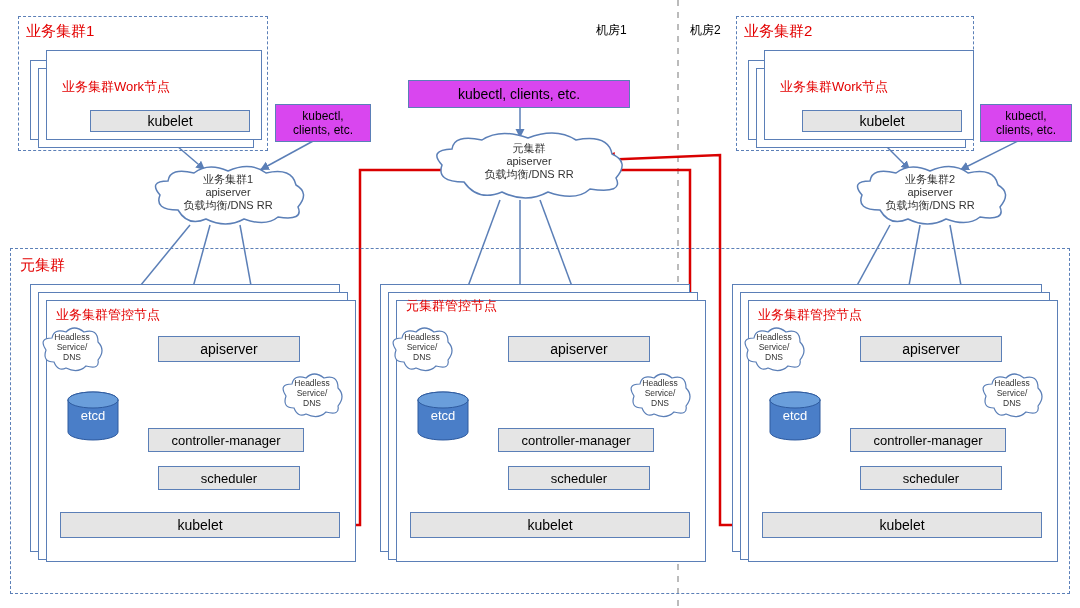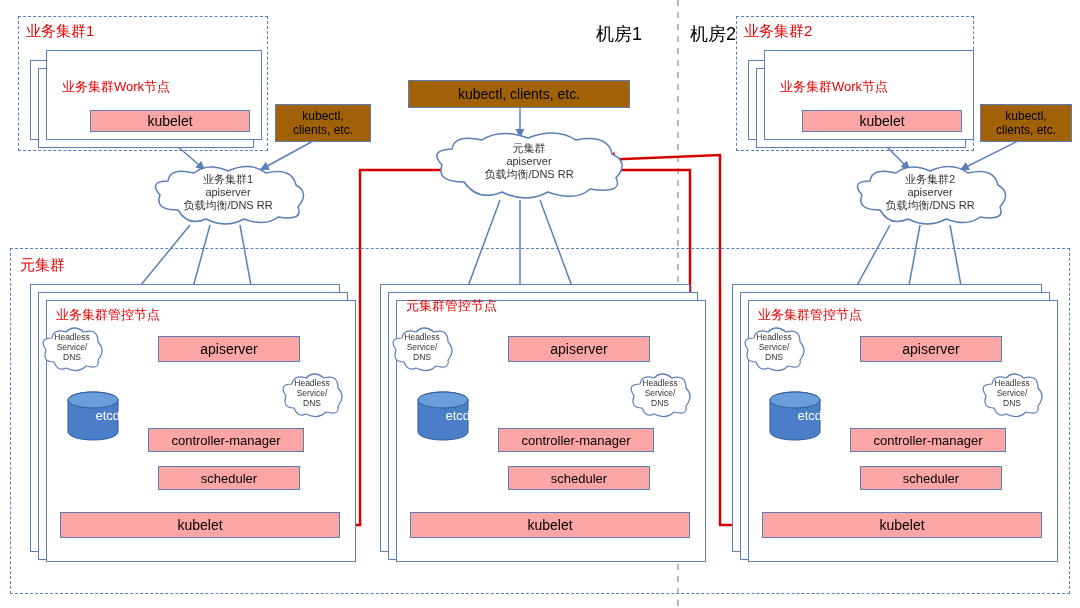--- a/index.html
+++ b/index.html
@@ -14,39 +14,39 @@
     overflow: hidden;
   }
   .dashed-box {
     position: absolute;
     border: 1.5px dashed #5b7fb7;
     background: transparent;
   }
   .solid-box {
     position: absolute;
     border: 1.5px solid #5b7fb7;
-    background: #a16207;
+    background: #d946ef;
     display: flex;
     align-items: center;
     justify-content: center;
   }
   .shadow-box {
     position: absolute;
     border: 1.5px solid #5b7fb7;
     background: #fff;
   }
   .red-label {
     position: absolute;
     color: #e30000;
     font-size: 14px;
   }
   .black-label {
     position: absolute;
     color: #000;
-    font-size: 18px;
+    font-size: 12px;
   }
   .cloud {
     position: absolute;
     text-align: center;
     color: #333;
     line-height: 1.2;
   }
   .cloud svg { position: absolute; left: 0; top: 0; }
   .cloud .ct {
     position: relative;
@@ -56,28 +56,28 @@
   .etcd {
     position: absolute;
     width: 54px;
     height: 54px;
   }
   .etcd svg { position: absolute; left:0; top:0; }
   .etcd .et {
     position: absolute;
     width: 54px;
     top: 18px;
-    text-align:right;
+    text-align:center;
     color:#fff;
     font-size:13px;
   }
   .comp-box {
     position: absolute;
     border: 1.5px solid #5b7fb7;
-    background: #fca5a5;
+    background: #e5e5e5;
     display: flex;
     align-items: center;
     justify-content: center;
     font-size: 14px;
   }
   svg.arrows {
     position: absolute;
     left: 0; top: 0;
     width: 1080px;
     height: 608px;

